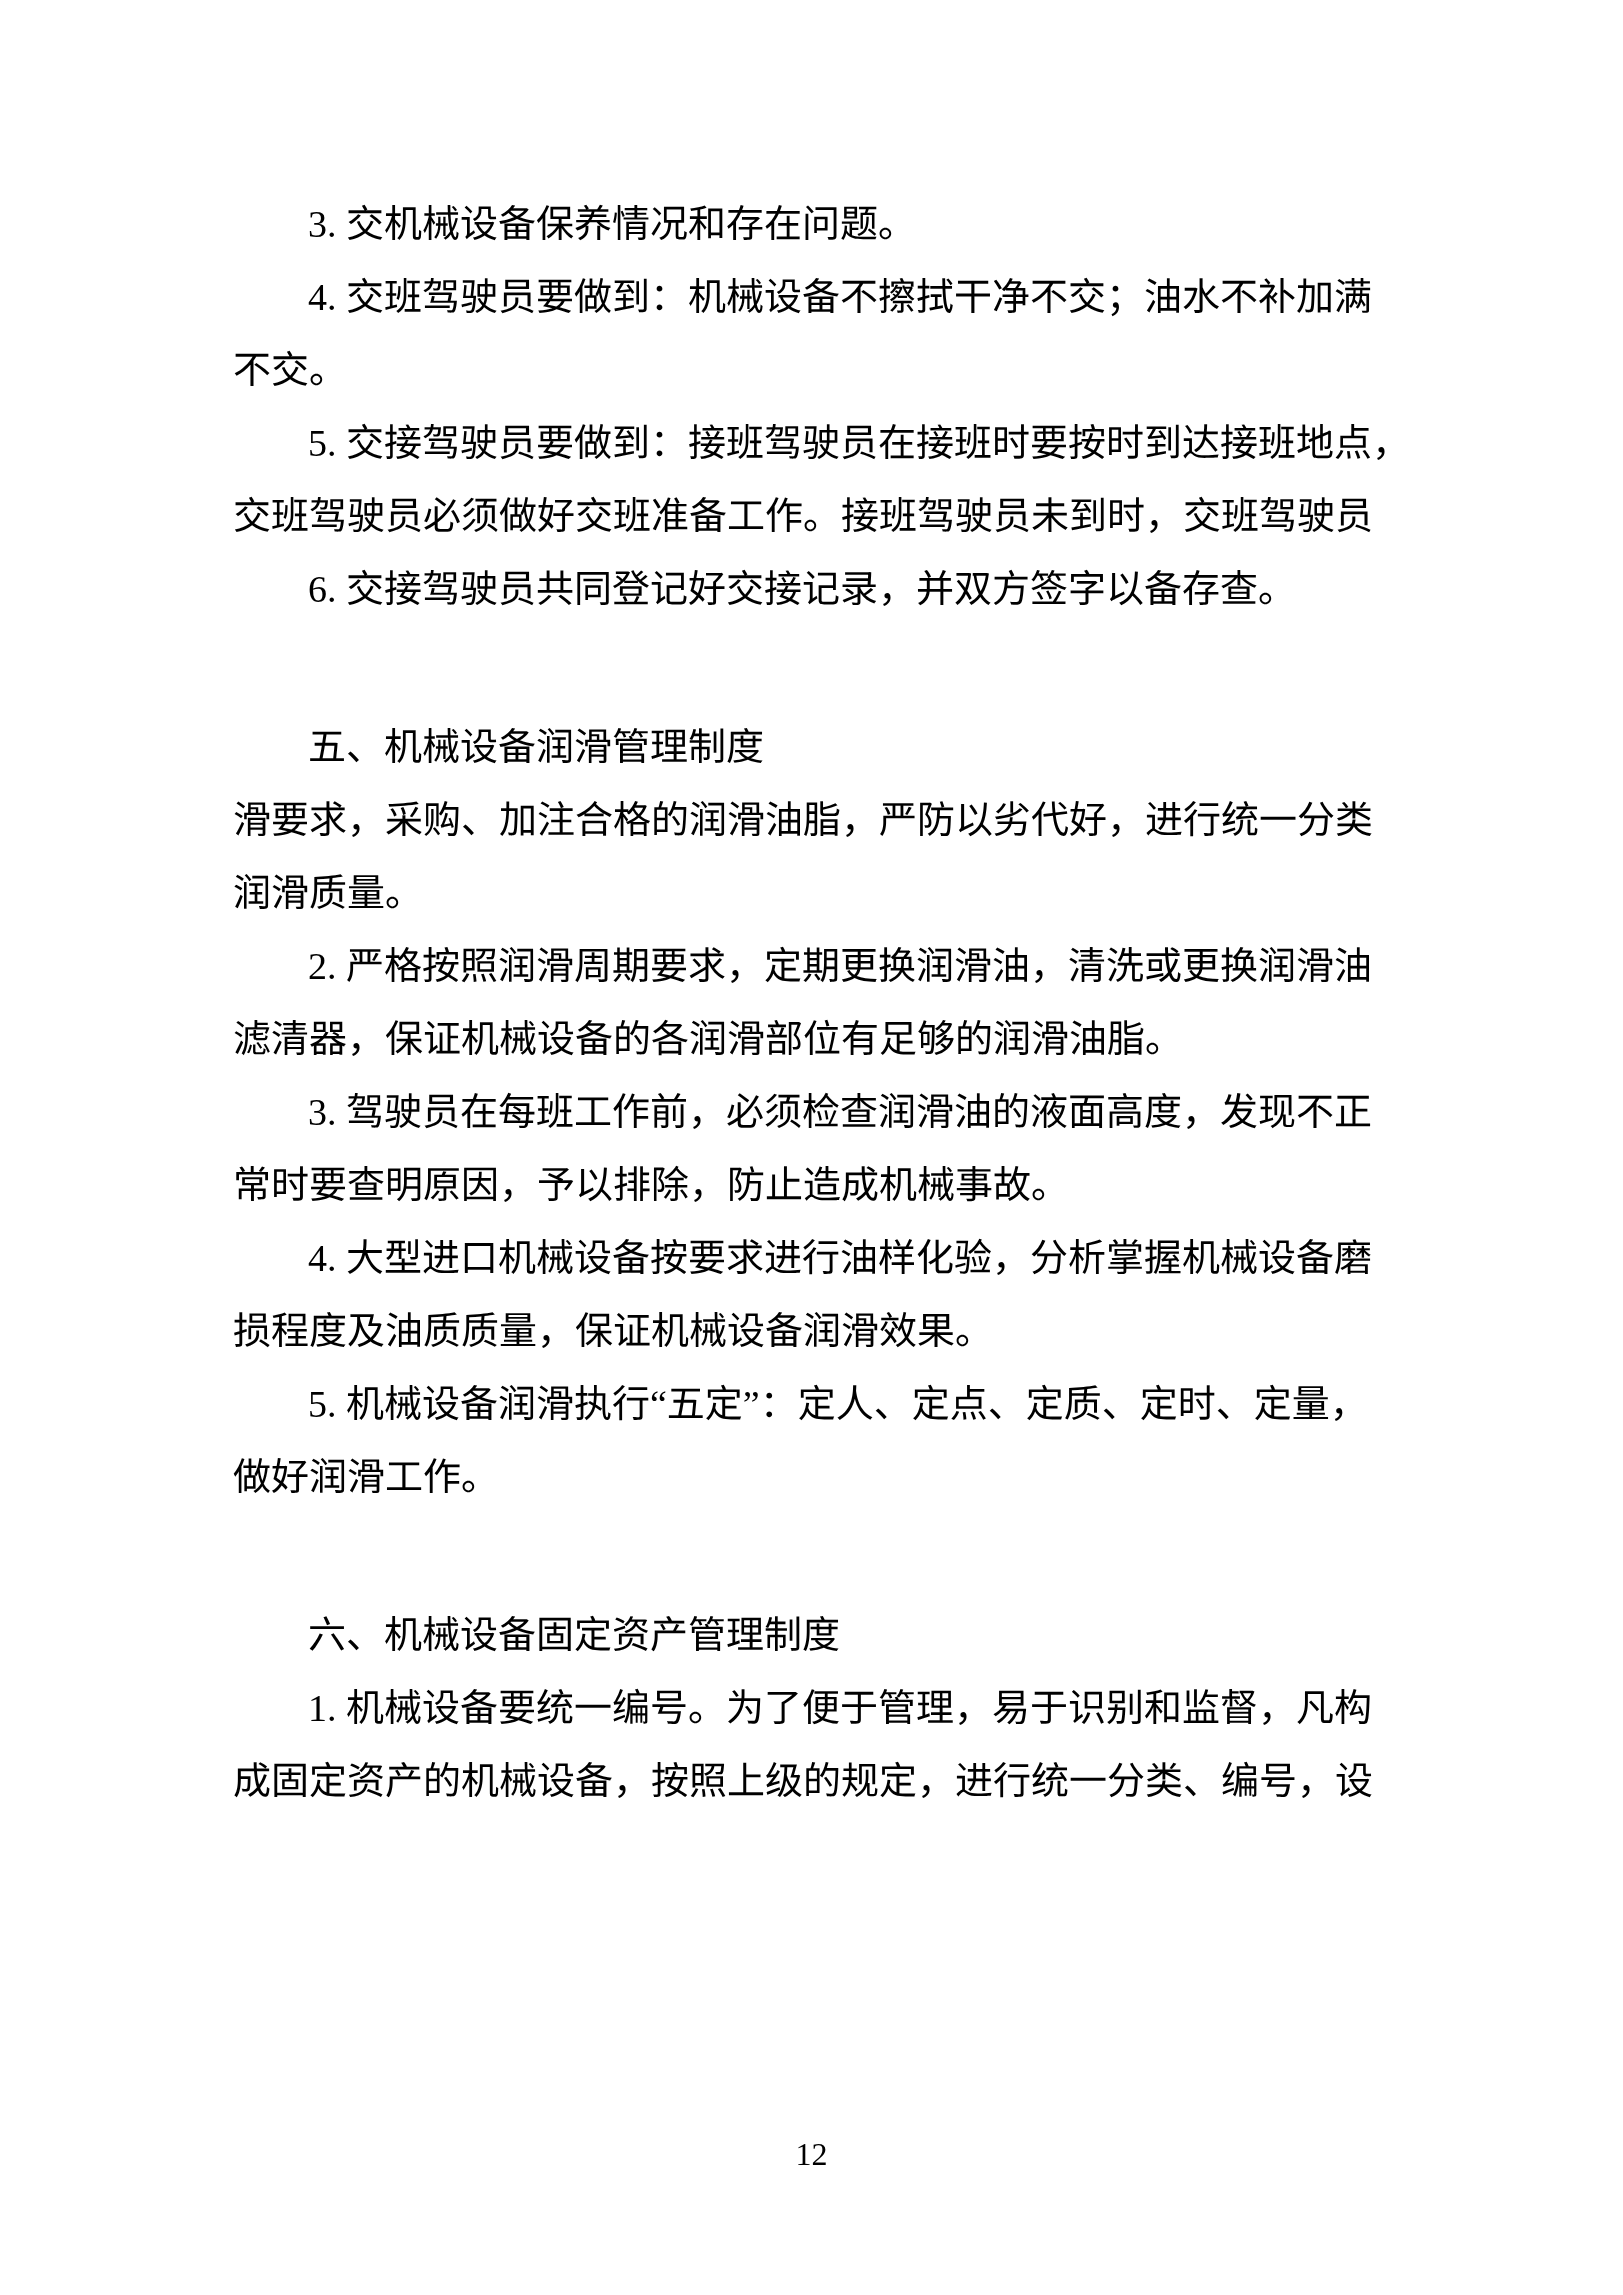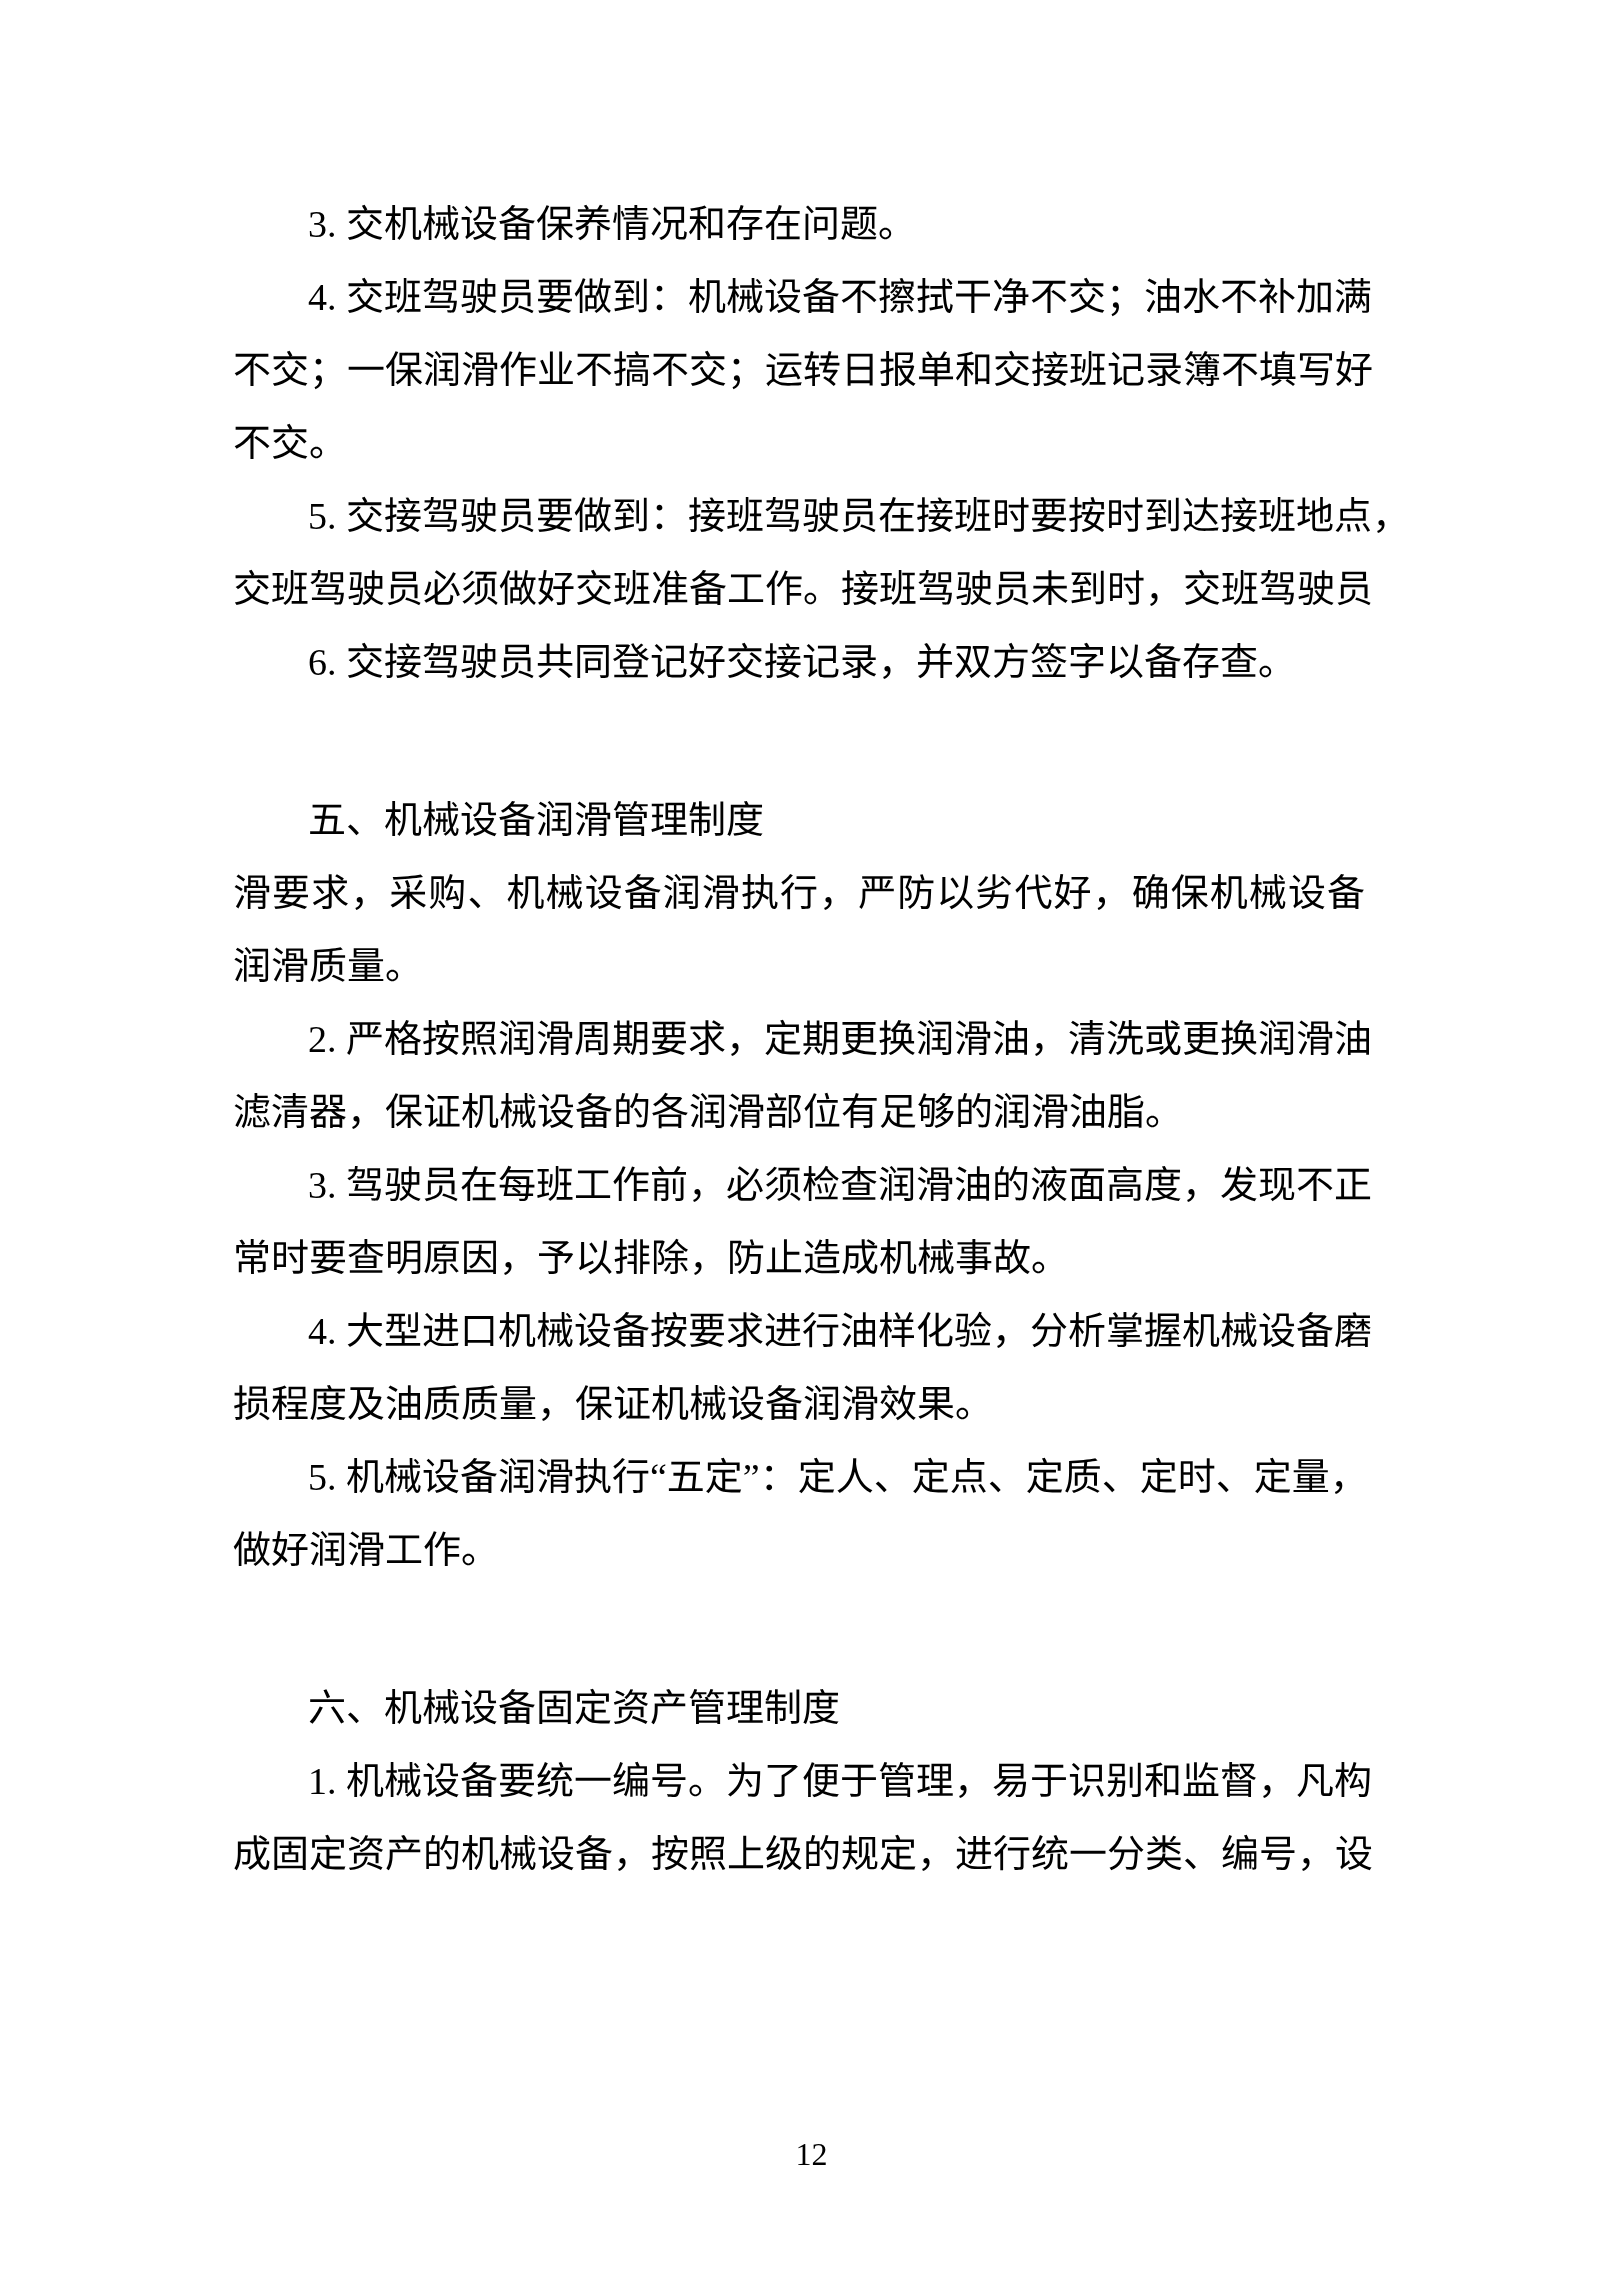--- a/index.html
+++ b/index.html
@@ -49,28 +49,27 @@
     font-size: 32px;
     line-height: 39px;
   }
 </style>
 </head>
 <body>
 
 <div class="doc">
     <div class="line body indent">3. 交机械设备保养情况和存在问题。</div>
     <div class="line body indent fill">4. 交班驾驶员要做到：机械设备不擦拭干净不交；油水不补加满</div>
-    <div class="line body fill">不交；一保润滑作业不搞不交；运转日报单和交接班记录簿不填写好</div>
     <div class="line body">不交。</div>
     <div class="line body indent fill">5. 交接驾驶员要做到：接班驾驶员在接班时要按时到达接班地点，</div>
     <div class="line body fill">交班驾驶员必须做好交班准备工作。接班驾驶员未到时，交班驾驶员</div>
     <div class="line body indent">6. 交接驾驶员共同登记好交接记录，并双方签字以备存查。</div>
     <div class="gap"></div>
     <div class="line heading indent">五、机械设备润滑管理制度</div>
-    <div class="line body fill">滑要求，采购、机械设备润滑执行，严防以劣代好，确保机械设备</div>
+    <div class="line body fill">滑要求，采购、加注合格的润滑油脂，严防以劣代好，进行统一分类</div>
     <div class="line body">润滑质量。</div>
     <div class="line body indent fill">2. 严格按照润滑周期要求，定期更换润滑油，清洗或更换润滑油</div>
     <div class="line body">滤清器，保证机械设备的各润滑部位有足够的润滑油脂。</div>
     <div class="line body indent fill">3. 驾驶员在每班工作前，必须检查润滑油的液面高度，发现不正</div>
     <div class="line body">常时要查明原因，予以排除，防止造成机械事故。</div>
     <div class="line body indent fill">4. 大型进口机械设备按要求进行油样化验，分析掌握机械设备磨</div>
     <div class="line body">损程度及油质质量，保证机械设备润滑效果。</div>
     <div class="line body indent fill">5. 机械设备润滑执行“五定”：定人、定点、定质、定时、定量，</div>
     <div class="line body">做好润滑工作。</div>
     <div class="gap"></div>

